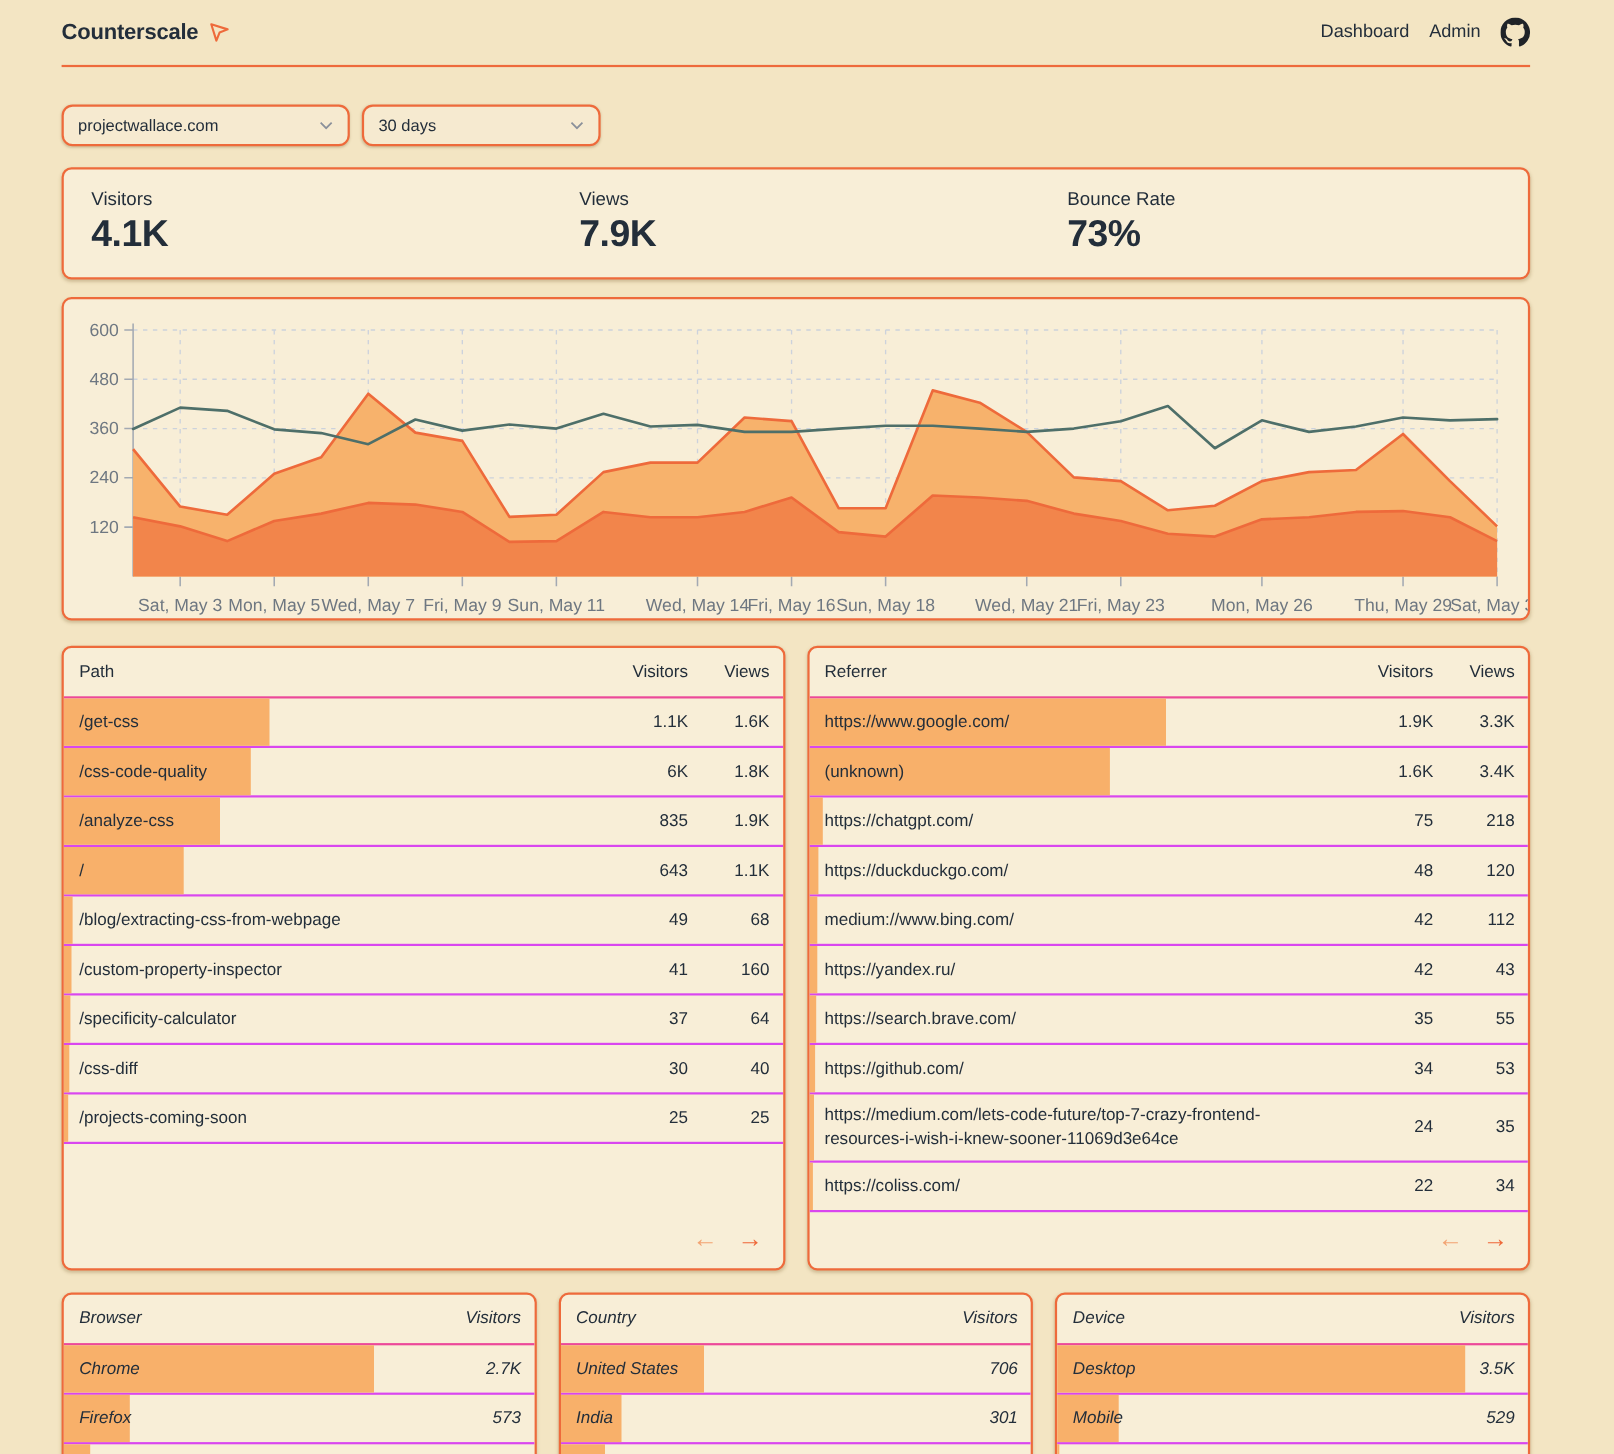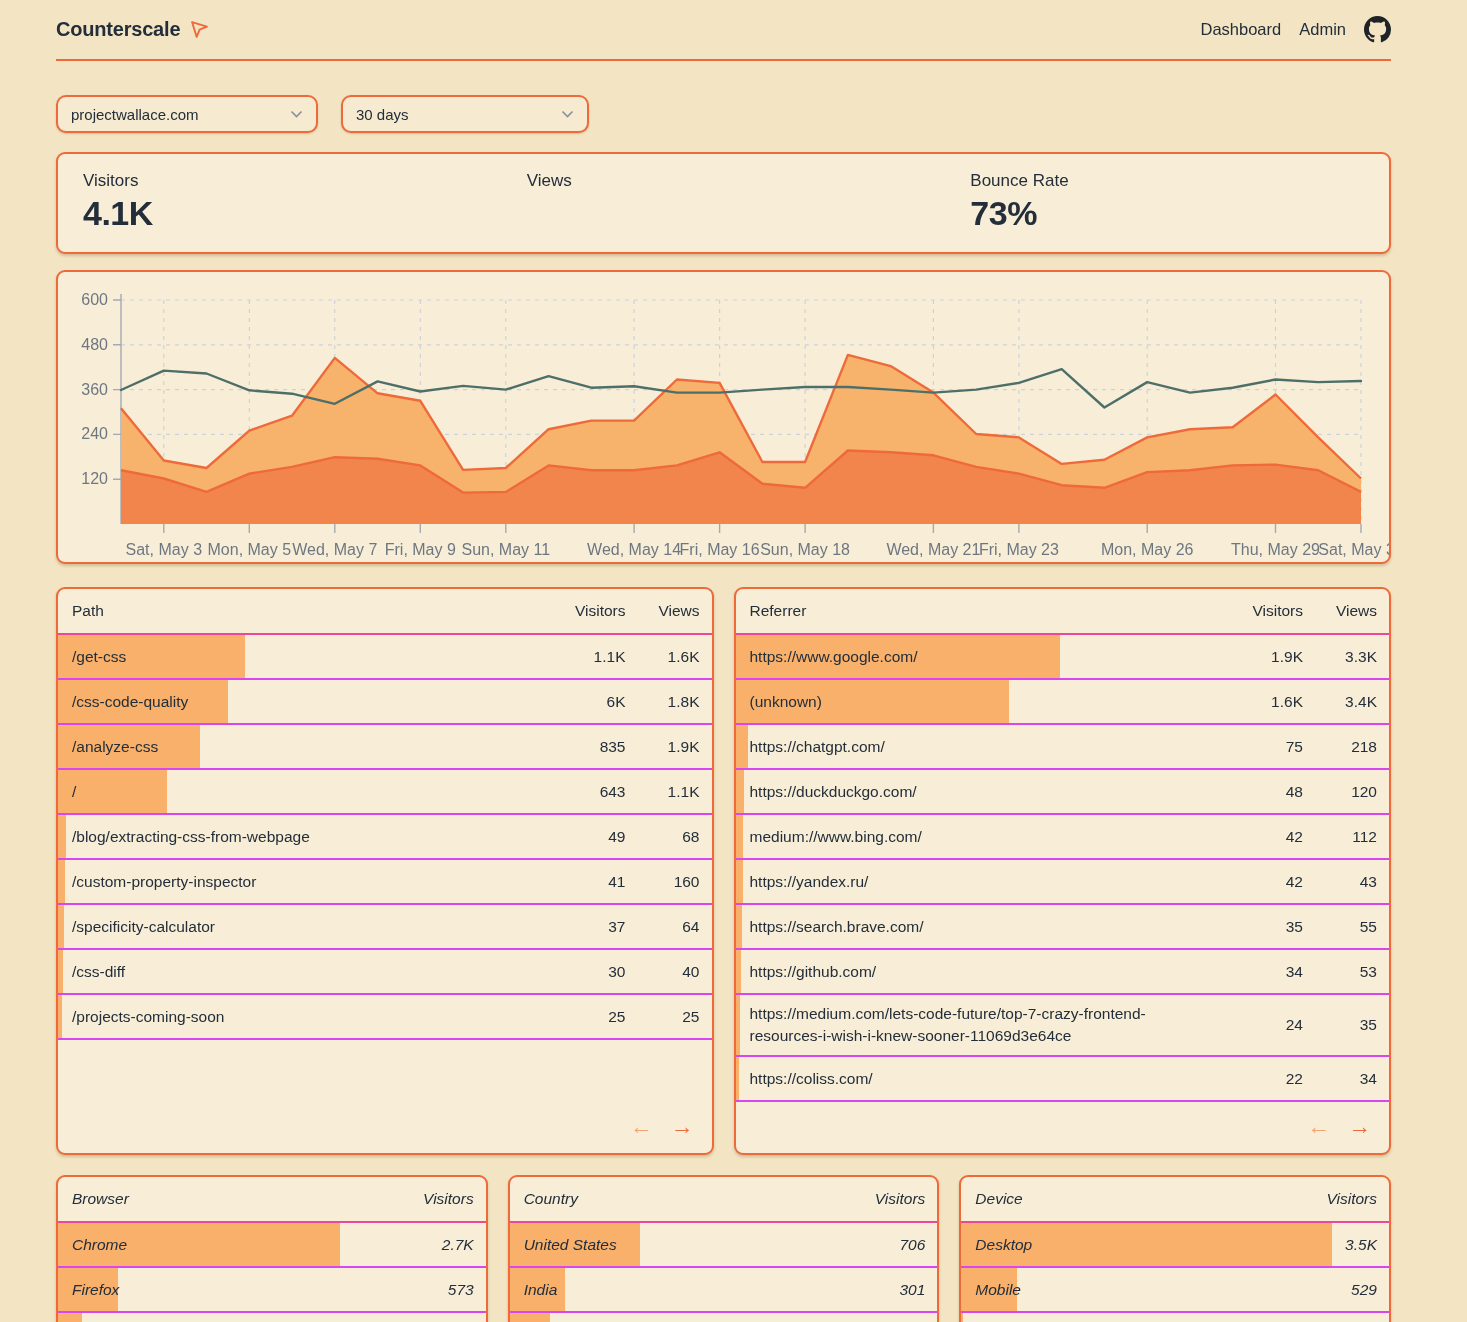--- a/index.html
+++ b/index.html
@@ -16,29 +16,29 @@
     height: 61px; display: flex; align-items: center; justify-content: space-between;
     border-bottom: 2px solid #ee6a3b;
   }
   .logo { display: flex; align-items: center; gap: 9px; cursor: pointer; }
   .logo-text { font-size: 20px; font-weight: 700; letter-spacing: -0.2px; }
   .nav { display: flex; align-items: center; gap: 18px; }
   .nav-link { font-size: 16.5px; color: #232e3a; text-decoration: none; cursor: pointer; }
   .gh { width: 27px; height: 27px; display: block; cursor: pointer; }
 
   
-  .filters { display: flex; gap: 23px; margin-top: 34px; }
+  .filters { display: flex; gap: 11px; margin-top: 34px; }
   .select {
     display: flex; align-items: center; justify-content: space-between;
     border: 2px solid #ee6a3b; border-radius: 10px; height: 38px;
     padding: 0 13px; font-size: 15px; background: #f6ead0; cursor: pointer;
     box-shadow: 0 1px 2px rgba(120,90,40,.25);
   }
   .select.site { width: 262px; }
-  .select.range { width: 248px; }
+  .select.range { width: 217px; }
 
   
   .card {
     background: #f8eed7; border: 2px solid #ee6a3b; border-radius: 9px;
     box-shadow: 0 2px 3px rgba(120,90,40,.28); overflow: hidden;
   }
 
   
   .stats { margin-top: 19px; height: 102px; display: grid; grid-template-columns: 1fr 1fr 1fr; padding-top: 17px; }
   .stat { padding-left: 25px; }
@@ -116,20 +116,21 @@
     </div>
   </div>
 
   <div class="card stats">
     <div class="stat">
       <div class="stat-label">Visitors</div>
       <div class="stat-value">4.1K</div>
     </div>
     <div class="stat">
       <div class="stat-label">Views</div>
+      <div class="stat-value">7.9K</div>
     </div>
     <div class="stat">
       <div class="stat-label">Bounce Rate</div>
       <div class="stat-value">73%</div>
     </div>
   </div>
 
   <div class="card chart-card" id="chart">
       <svg viewBox="0 0 1331 290" preserveAspectRatio="none">
         <line class="grid-line" x1="63" x2="1303" y1="207.2" y2="207.2"></line>

